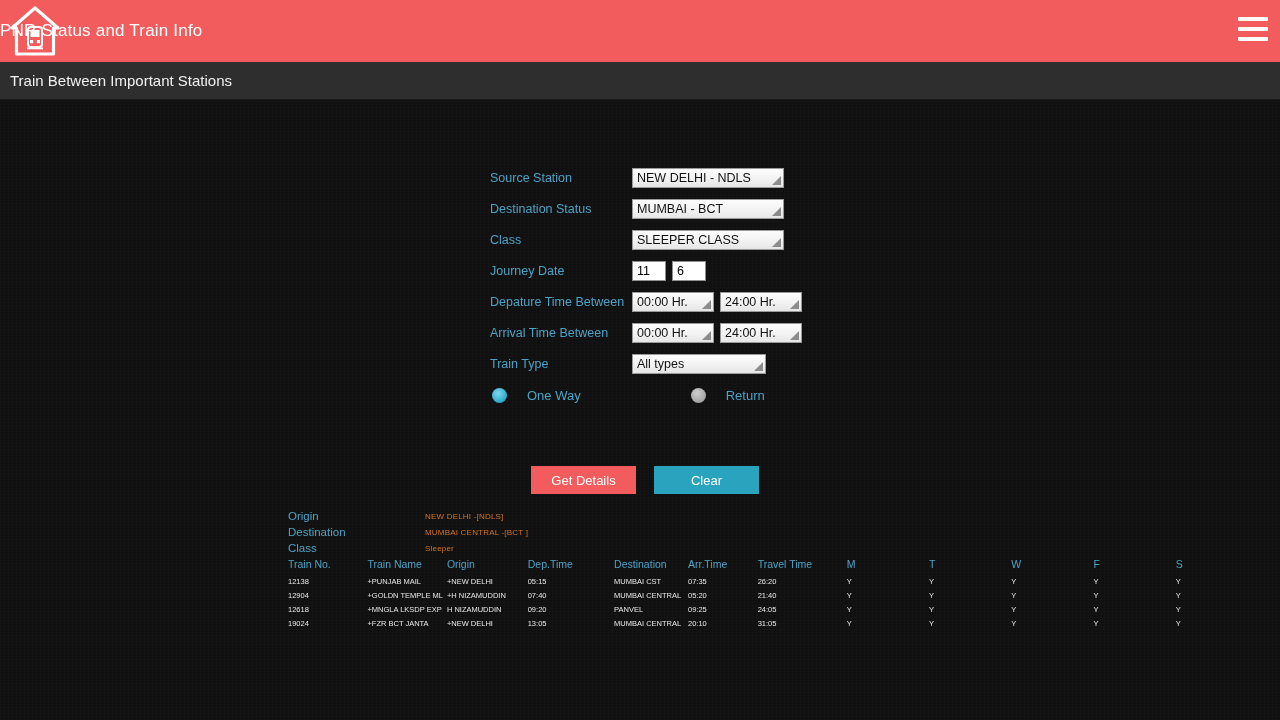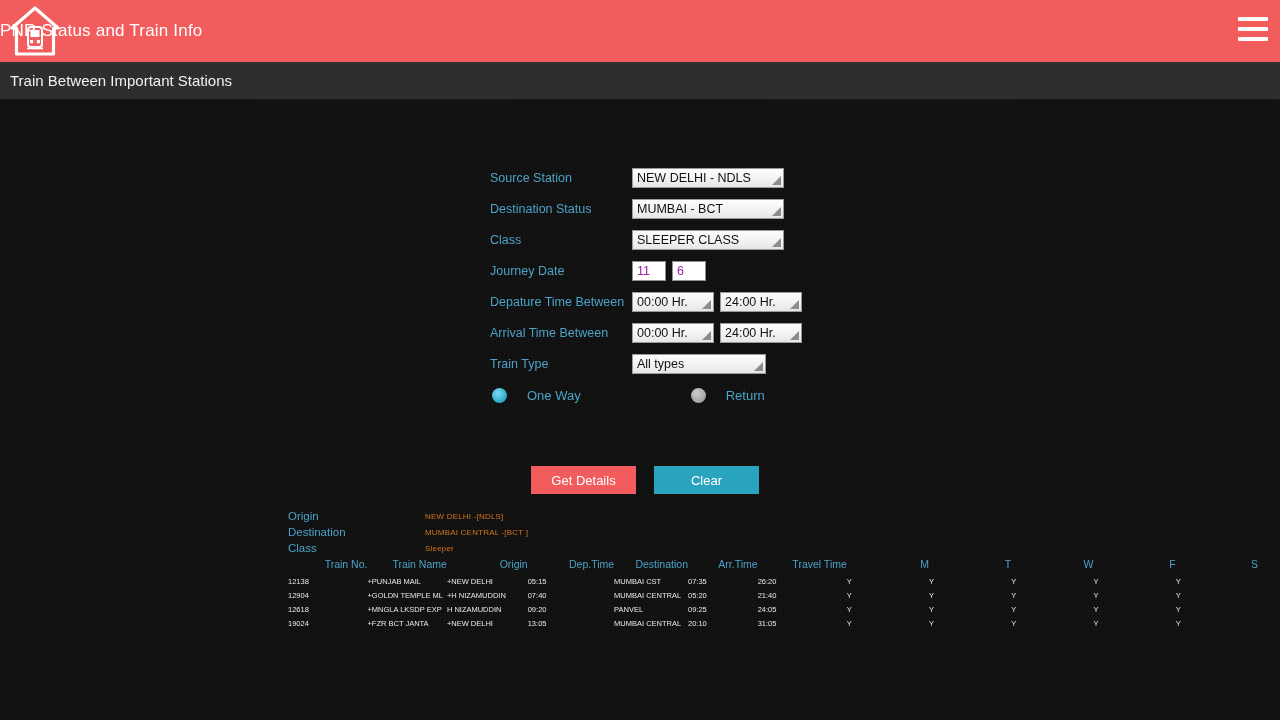--- a/index.html
+++ b/index.html
@@ -101,21 +101,21 @@
     width: 0; height: 0;
     border-left: 9px solid transparent;
     border-bottom: 9px solid #8c8c8c;
   }
   .txtbox {
     background: #ffffff;
     border: 1px solid #8f8f8f;
     height: 20px;
     width: 34px;
     font-size: 12.5px;
-    color: #a21caf;
+    color: #000000;
     display: flex;
     align-items: center;
     padding-left: 4px;
   }
 
   
   .radio-row {
     display: flex;
     align-items: center;
     margin-top: 14px;
@@ -189,21 +189,21 @@
   }
   table.qtable {
     width: 100%;
     border-collapse: collapse;
     table-layout: fixed;
   }
   table.qtable th {
     color: #4ba3c7;
     font-size: 10.5px;
     font-weight: normal;
-    text-align: right;
+    text-align: left;
     padding: 0 0 5px 0;
     vertical-align: top;
   }
   table.qtable td {
     color: #e8e8e8;
     font-size: 7.5px;
     text-align: left;
     padding: 2px 2px 2px 0;
     vertical-align: top;
     line-height: 1.35;

